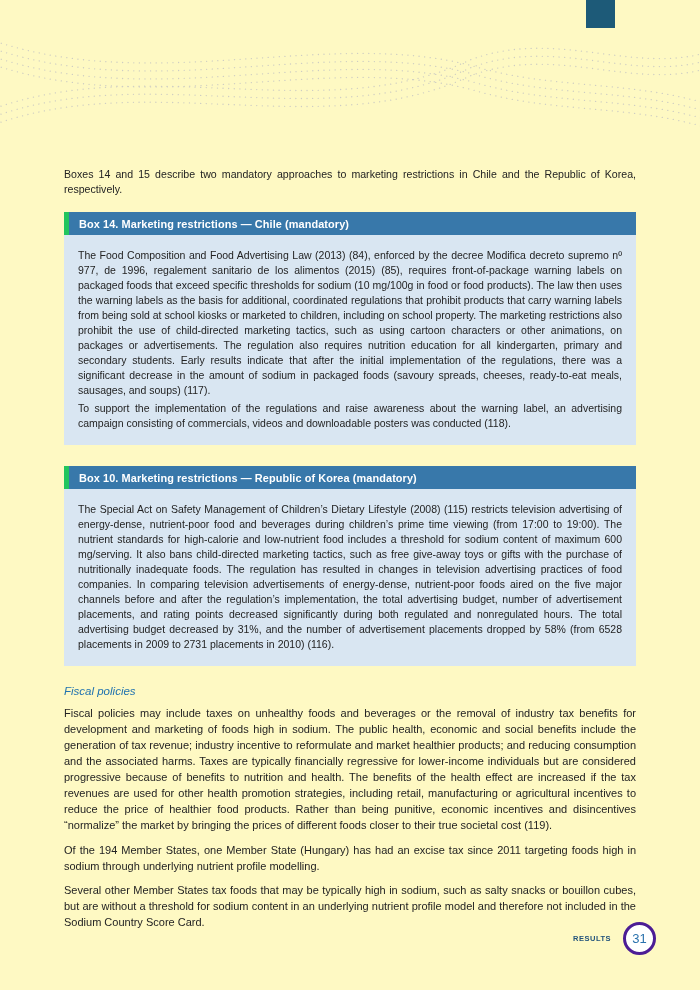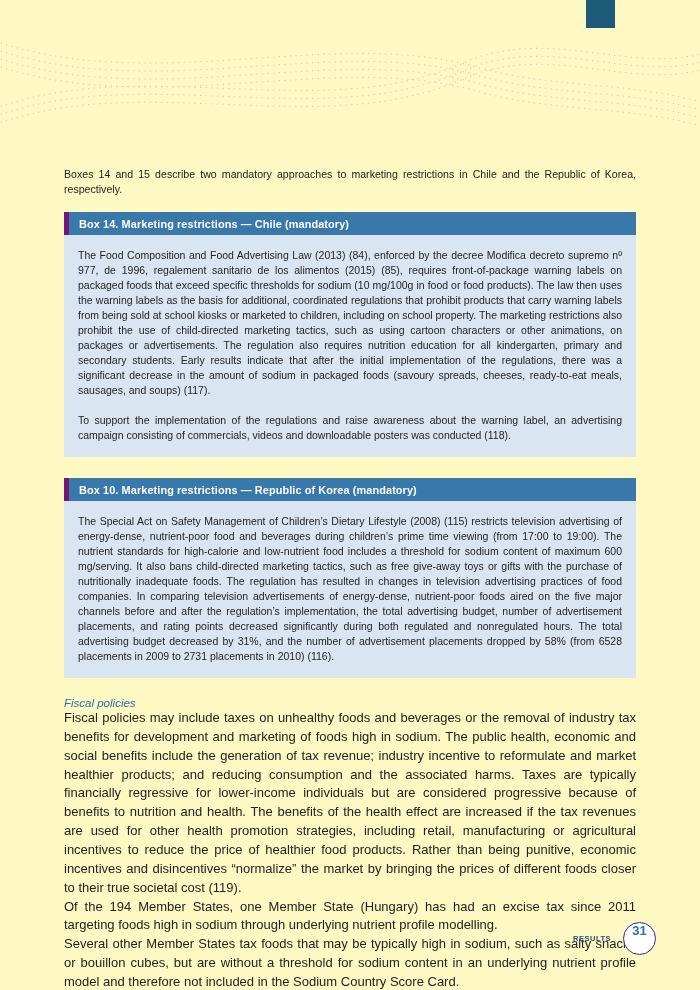--- a/index.html
+++ b/index.html
@@ -25,63 +25,64 @@
   .content {
     position:absolute; left:64px; top:167px; width:572px;
   }
   .intro {
     font-size:10.6px; line-height:1.42; text-align:justify;
   }
   .box { margin-top:15px; }
   .box + .box { margin-top:21px; }
   .box-header {
     background:#3878aa;
-    border-left:5px solid #701a75;
+    border-left:5px solid #22c55e;
     color:#ffffff;
     font-weight:bold;
     font-size:10.9px;
     padding:6px 10px 5px 10px;
     letter-spacing:0.1px;
   }
   .box-body {
     background:#d9e6f2;
     padding:13px 14px 14px 14px;
     font-size:10.5px;
     line-height:1.43;
     text-align:justify;
   }
-  .box-body p + p { margin-top:15px; }
+  .box-body p + p { margin-top:3px; }
   .fiscal-heading {
     margin-top:19px;
     color:#2173af;
     font-style:italic;
     font-weight:normal;
     font-size:11.5px;
   }
   .body-par {
-    font-size:13px;
+    margin-top:9px;
+    font-size:11px;
     line-height:1.45;
     text-align:justify;
   }
   .it { }
   .footer {
     position:absolute; bottom:35px; right:44px;
     display:flex; align-items:center; gap:12px;
   }
   .footer-label {
     font-size:7.5px; font-weight:bold;
     color:#21527b; letter-spacing:0.5px;
   }
   .page-circle {
     width:33px; height:33px;
-    border:1px solid #4c1d95;
+    border:3px solid #4c1d95;
     border-radius:50%;
     background:#ffffff;
-    display:flex; justify-content:center;
-    font-size:13px; font-weight:bold; color:#2a72ad;
+    display:flex; align-items:center; justify-content:center;
+    font-size:13px; font-weight:normal; color:#2a72ad;
   }
 </style>
 </head>
 <body>
 
 <div class="page">
 
   <svg class="deco" viewBox="0 0 700 130" xmlns="http://www.w3.org/2000/svg" aria-hidden="true">
     <g fill="none" stroke="#c3c3c3" stroke-width="1.3" stroke-linecap="round" stroke-dasharray="0.1 5.5" opacity="0.8">
       <path d="M-20,14 C150,78 330,2 480,46 C560,68 640,58 720,86"></path>

